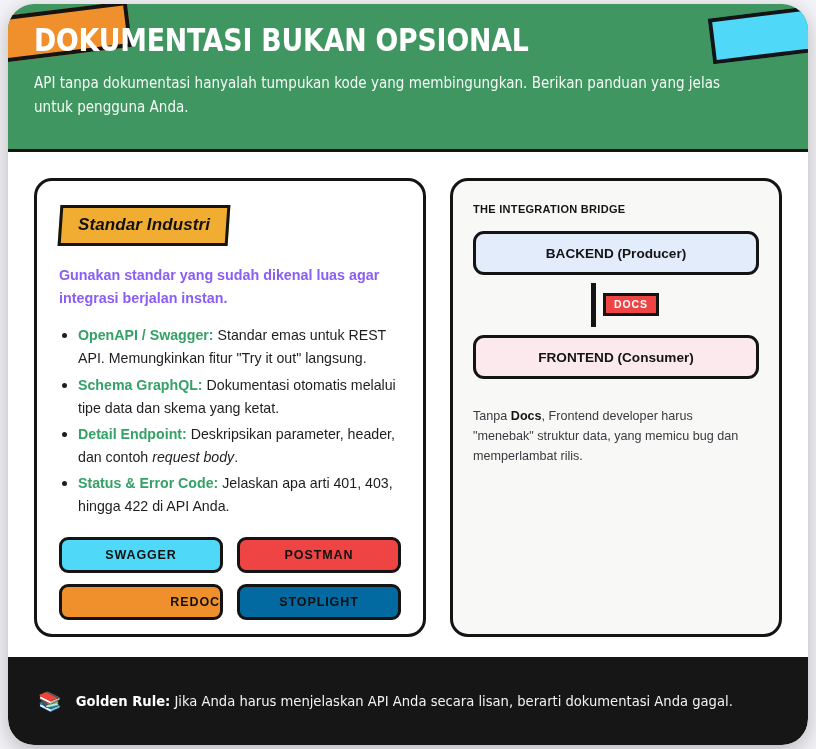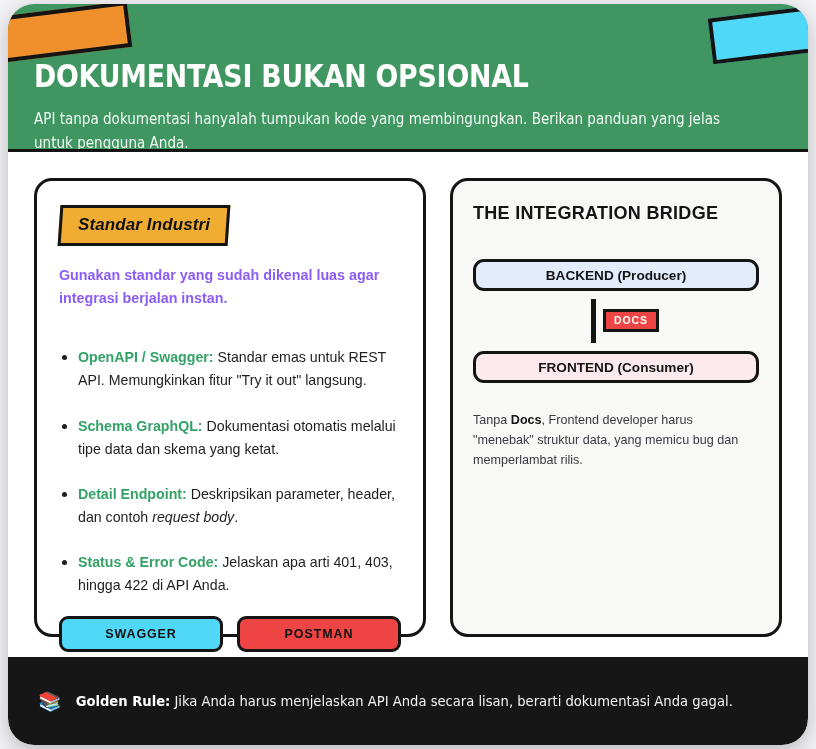--- a/index.html
+++ b/index.html
@@ -52,21 +52,21 @@
 
   #deco-cyan {
     right: -42px;
     top: 6px;
     width: 140px;
     height: 46px;
     background: #4fd8f7;
     transform: rotate(-7deg);
   }
 
-  #header-inner { position: relative; z-index: 3; padding-top: 20px; margin-top: 36px; }
+  #header-inner { position: relative; z-index: 3; padding-top: 20px; }
 
   #page-title {
     font-family: "Liberation Sans Narrow", "DejaVu Sans Condensed", "Liberation Sans", sans-serif;
     font-size: 32px;
     font-weight: 700;
     letter-spacing: -0.2px;
     color: #ffffff;
     text-transform: uppercase;
     line-height: 1.05;
     transform: scaleX(0.93);
@@ -141,21 +141,20 @@
   
   #bullet-list { list-style: none; margin-bottom: 16px; }
 
   .bullet-item {
     position: relative;
     padding-left: 19px;
     font-size: 14.2px;
     line-height: 1.63;
     color: #1e1e22;
     margin-bottom: 3px;
-    margin-top: 22px;
   }
   .bullet-item::before {
     content: "";
     position: absolute;
     left: 3px;
     top: 9px;
     width: 5px;
     height: 5px;
     border-radius: 50%;
     background: #1e1e22;
@@ -180,31 +179,31 @@
     font-size: 12.5px;
     font-weight: 700;
     letter-spacing: 0.9px;
     color: #111111;
     cursor: pointer;
     user-select: none;
   }
 
   
   #bridge-title {
-    font-size: 18px;
+    font-size: 11px;
     font-weight: 700;
     letter-spacing: 0.3px;
     color: #141414;
-    margin-bottom: 35px;
+    margin-bottom: 16px;
   }
 
   .node-box {
     border: 3px solid #141414;
     border-radius: 11px;
-    height: 32px;
+    height: 44px;
     display: flex;
     align-items: center;
     justify-content: center;
     font-size: 13.6px;
     font-weight: 700;
     color: #141414;
   }
   #node-backend  { background: #e3ecfb; }
   #node-frontend { background: #fbe9ed; }
 

